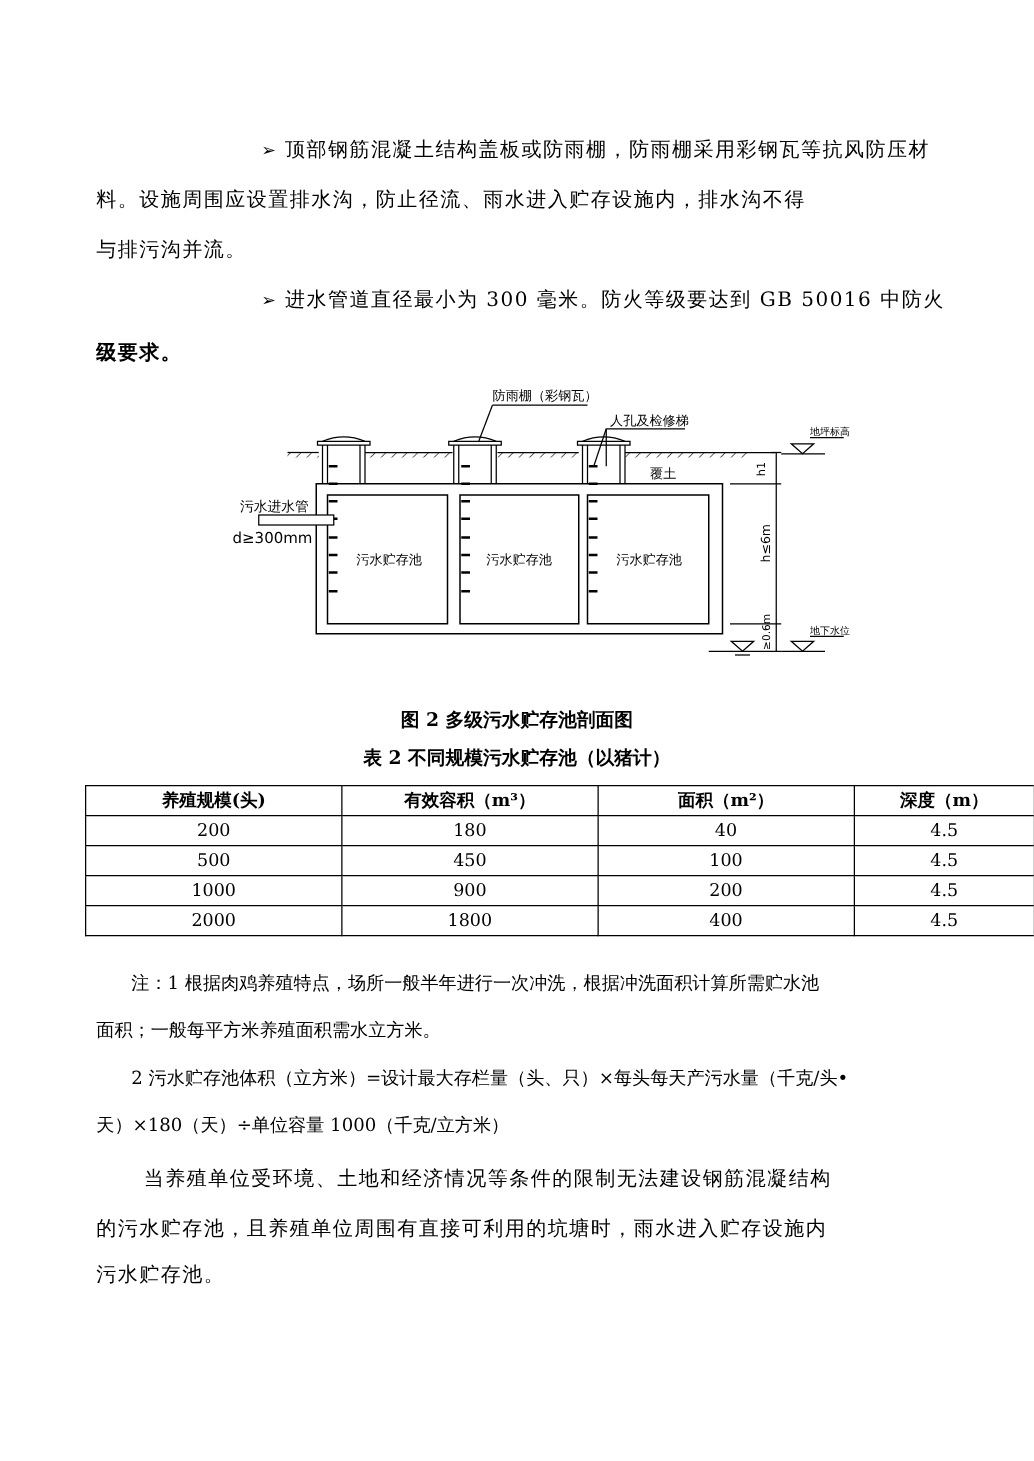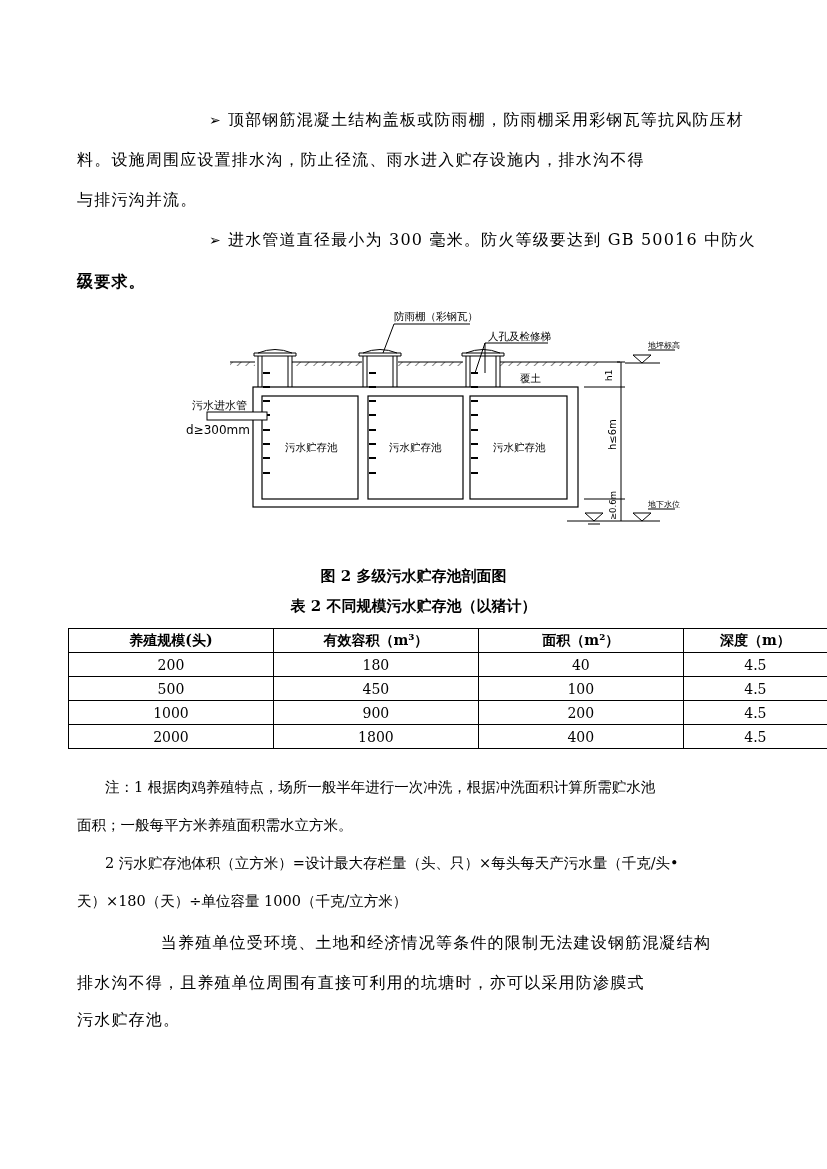--- a/index.html
+++ b/index.html
@@ -191,15 +191,15 @@
       <td>4.5</td>
     </tr>
   </tbody>
 </table>
 
 <div class="note" style="top:768px; left:105px;">注：1 根据肉鸡养殖特点，场所一般半年进行一次冲洗，根据冲洗面积计算所需贮水池</div>
 <div class="note" style="top:806px;">面积；一般每平方米养殖面积需水立方米。</div>
 <div class="note" style="top:844px; left:105px;">2 污水贮存池体积（立方米）=设计最大存栏量（头、只）×每头每天产污水量（千克/头•</div>
 <div class="note" style="top:882px;">天）×180（天）÷单位容量 1000（千克/立方米）</div>
 
-<div class="para indent" style="top:923px; text-indent:38px;text-align:center;">当养殖单位受环境、土地和经济情况等条件的限制无法建设钢筋混凝结构</div>
-<div class="para" style="top:963px;">排水沟不得，且养殖单位周围有直接可利用的坑塘时，亦可以采用防渗膜式</div>
+<div class="para indent" style="top:923px; text-indent:38px;">当养殖单位受环境、土地和经济情况等条件的限制无法建设钢筋混凝结构</div>
+<div class="para" style="top:963px;">的污水贮存池，且养殖单位周围有直接可利用的坑塘时，雨水进入贮存设施内</div>
 <div class="para" style="top:1000px;">污水贮存池。</div>
 
 </body></html>

